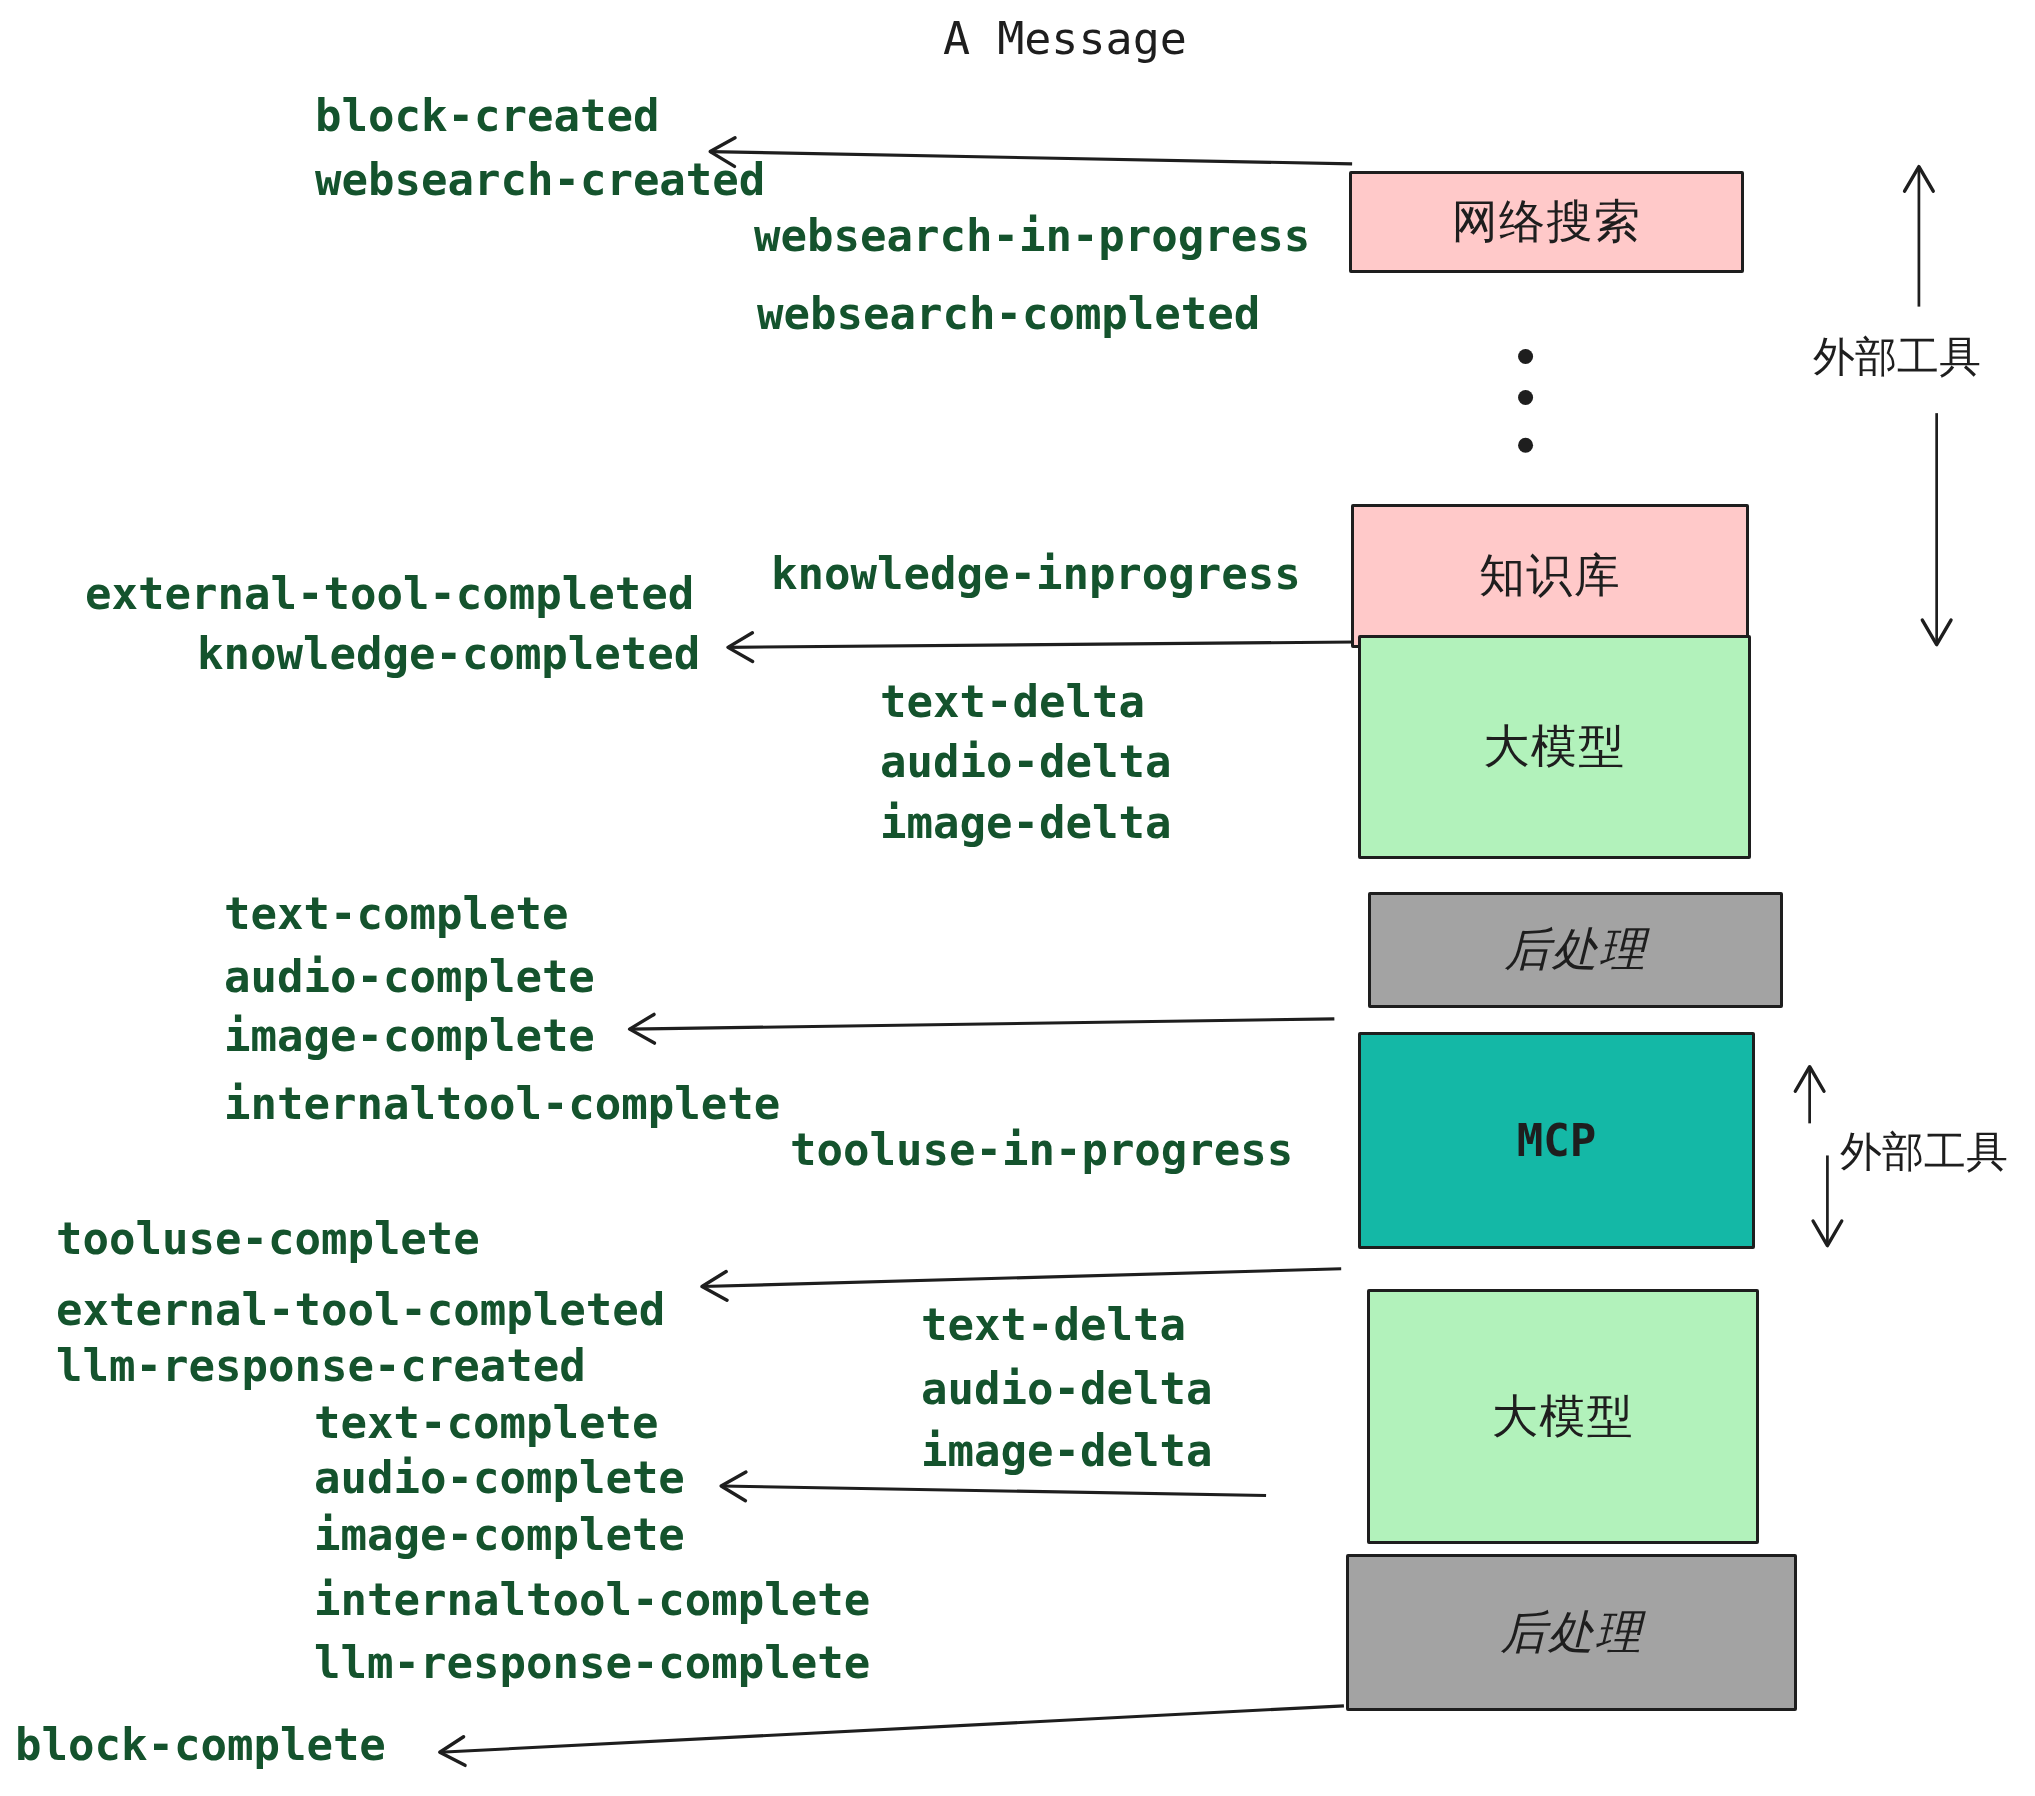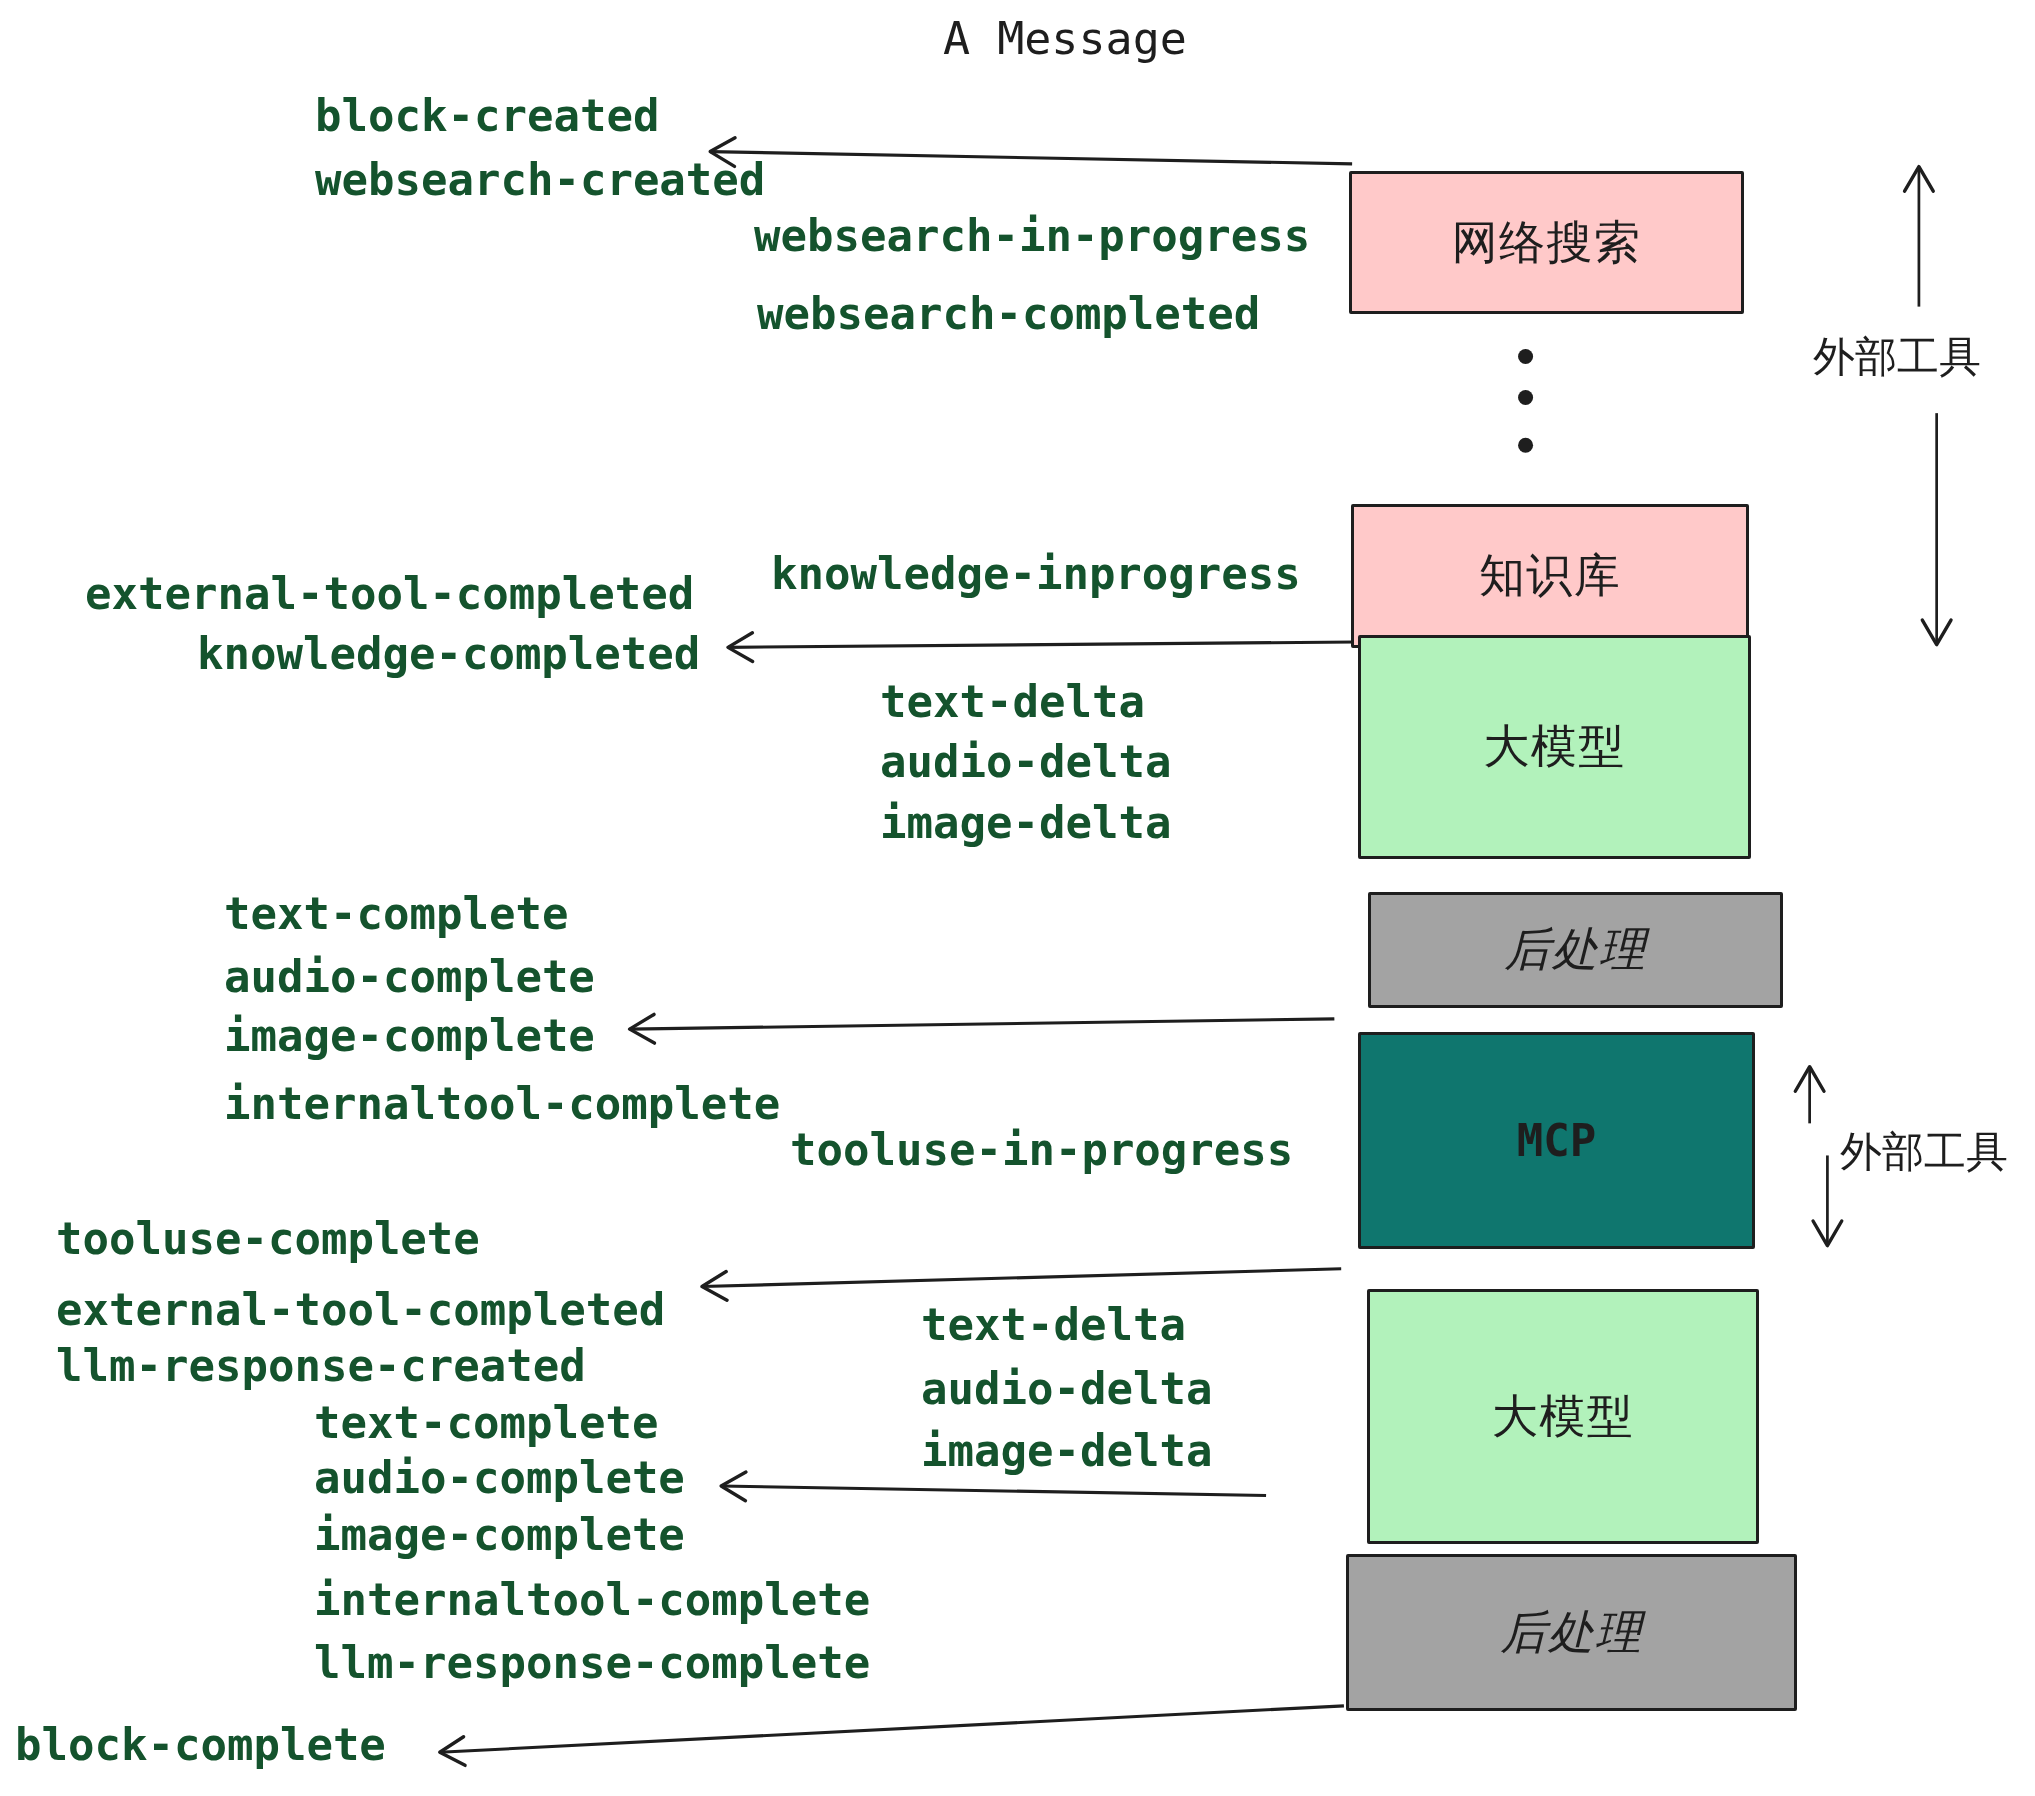--- a/index.html
+++ b/index.html
@@ -34,21 +34,21 @@
     justify-content:center;
     box-sizing:border-box;
     font-family:"DejaVu Sans", "Liberation Sans", sans-serif;
     font-size:46px;
     font-weight:500;
     letter-spacing:1.4px;
     color:#1e1e1e;
   }
   .box.pink{background:#ffc9c9;}
   .box.green{background:#b2f2bb;}
-  .box.yellow{background:#0f766e;}
+  .box.yellow{background:#14b8a6;}
   .box.white{background:#a3a3a3;font-style:italic;}
   .box.mono{font-family:"DejaVu Sans Mono", monospace;font-weight:600;font-size:44px;letter-spacing:0;}
   .side-label{
     position:absolute;
     font-family:"DejaVu Sans", "Liberation Sans", sans-serif;
     font-size:42px;
     font-weight:500;
     white-space:nowrap;
     color:#1e1e1e;
   }
@@ -119,21 +119,21 @@
   <div class="evt" style="left:921px;top:1427px;">image-delta</div>
 
   <div class="evt" style="left:314px;top:1399px;">text-complete</div>
   <div class="evt" style="left:314px;top:1454px;">audio-complete</div>
   <div class="evt" style="left:314px;top:1511px;">image-complete</div>
   <div class="evt" style="left:314px;top:1576px;">internaltool-complete</div>
   <div class="evt" style="left:15px;top:1721px;">block-complete</div>
 
   <div class="evt" style="left:314px;top:1639px;">llm-response-complete</div>
 
-  <div class="box pink" style="left:1349px;top:171px;width:395px;height:143px;text-align:center;">
+  <div class="box pink" style="left:1349px;top:171px;width:395px;height:102px;text-align:center;">
       <span>网络搜索</span>
     </div>
   <div class="box pink" style="left:1351px;top:504px;width:398px;height:144px;">
       <span>知识库</span>
     </div>
   <div class="box green" style="left:1358px;top:635px;width:393px;height:224px;">
       <span>大模型</span>
     </div>
   <div class="box white" style="left:1368px;top:892px;width:415px;height:116px;">
       <span>后处理</span>

